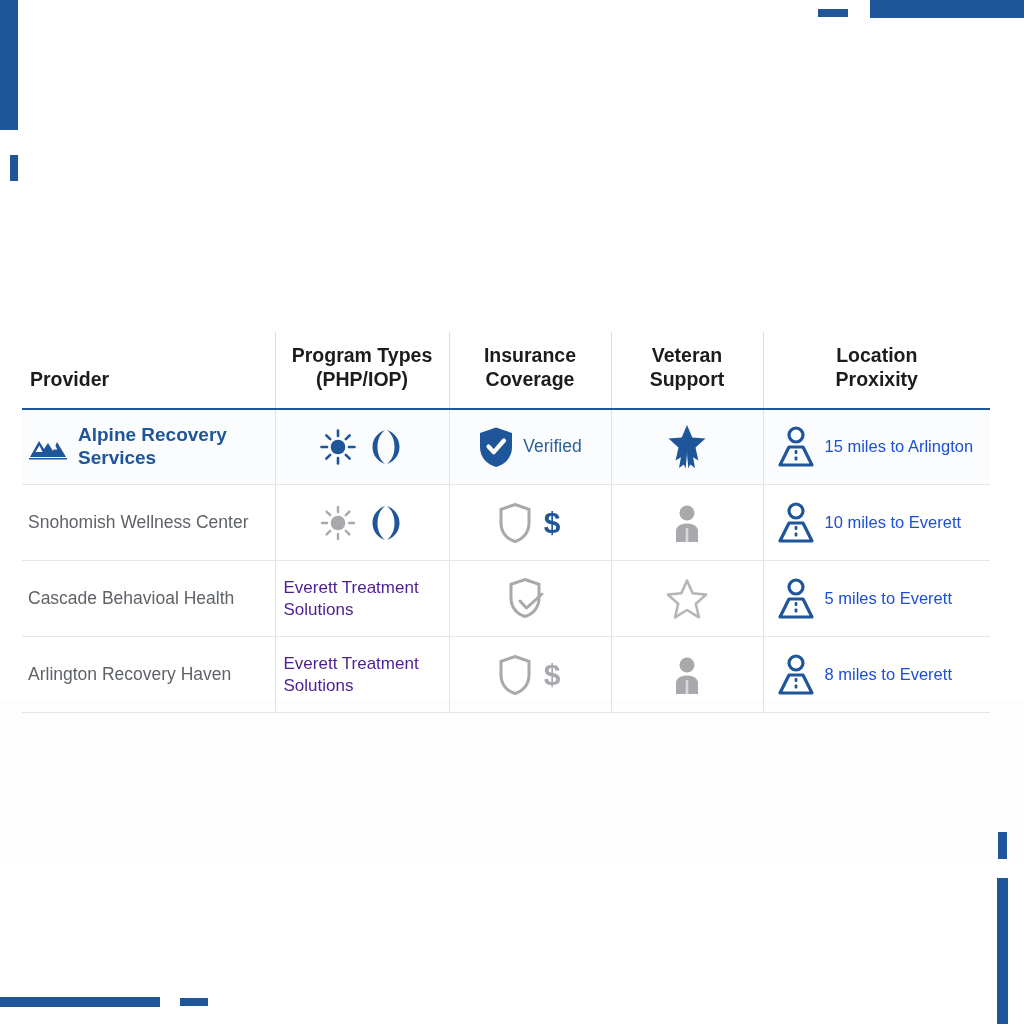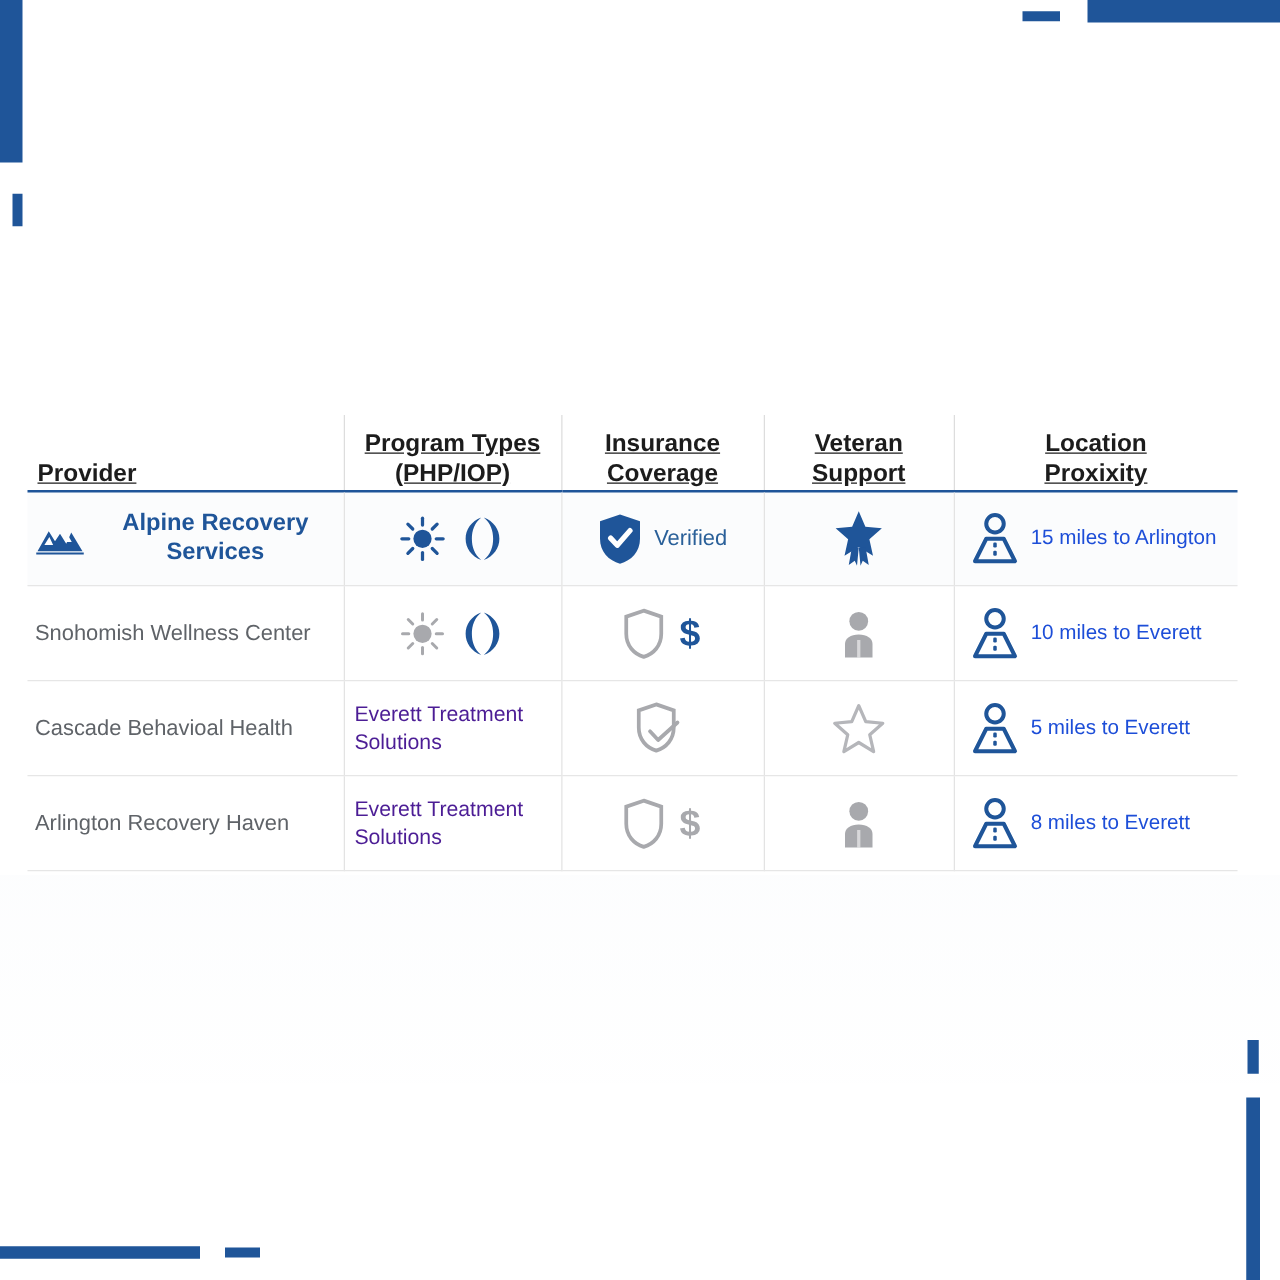--- a/index.html
+++ b/index.html
@@ -39,27 +39,26 @@
   #comparison-table col.c0 { width:253px; }
   #comparison-table col.c1 { width:174px; }
   #comparison-table col.c2 { width:162px; }
   #comparison-table col.c3 { width:152px; }
   #comparison-table col.c4 { width:227px; }
 
   thead th {
     font-size:19.5px;
     font-weight:bold;
     color:#1c1c1c;
-    padding:12px 8px 0 8px;
+    padding:12px 8px 16px 8px;
     text-align:center;
     vertical-align:bottom;
     line-height:1.22;
     border-bottom:2.5px solid #1f5599;
     border-right:1px solid #dddddd;
-    text-decoration:underline;
   }
   thead th:last-child { border-right:none; }
   thead th.provider-head {
     text-align:left;
     padding-left:8px;
     vertical-align:bottom;
   }
   thead th .hl2 { display:block; }
 
   tbody td {
@@ -69,21 +68,21 @@
     height:76px;
     vertical-align:middle;
     font-size:17px;
     color:#5f6368;
   }
   tbody td:last-child { border-right:none; }
   tbody tr.row-featured td { background:#fbfcfd; }
   tbody tr.row-featured td.provider-cell .pname {
     color:#1f5599; font-weight:bold; font-size:19px; line-height:1.2;
   }
-  td.provider-cell { text-align:center; padding-left:6px; }
+  td.provider-cell { text-align:left; padding-left:6px; }
   .provider-inner { display:flex; align-items:center; gap:10px; }
   .provider-inner.plain { justify-content:flex-start; }
   td.provider-cell .pname { font-size:17.5px; color:#5f6368; }
 
   .program-text { font-size:17px; color:#4c1d95; line-height:1.25; }
 
   .cell-flex { display:flex; align-items:center; justify-content:center; gap:9px; }
   .cell-flex.left { justify-content:flex-start; padding-left:4px; }
   .verified-label { color:#2a6099; font-size:17.5px; }
   .loc-label { color:#1d4ed8; font-size:16.5px; white-space:nowrap; }

